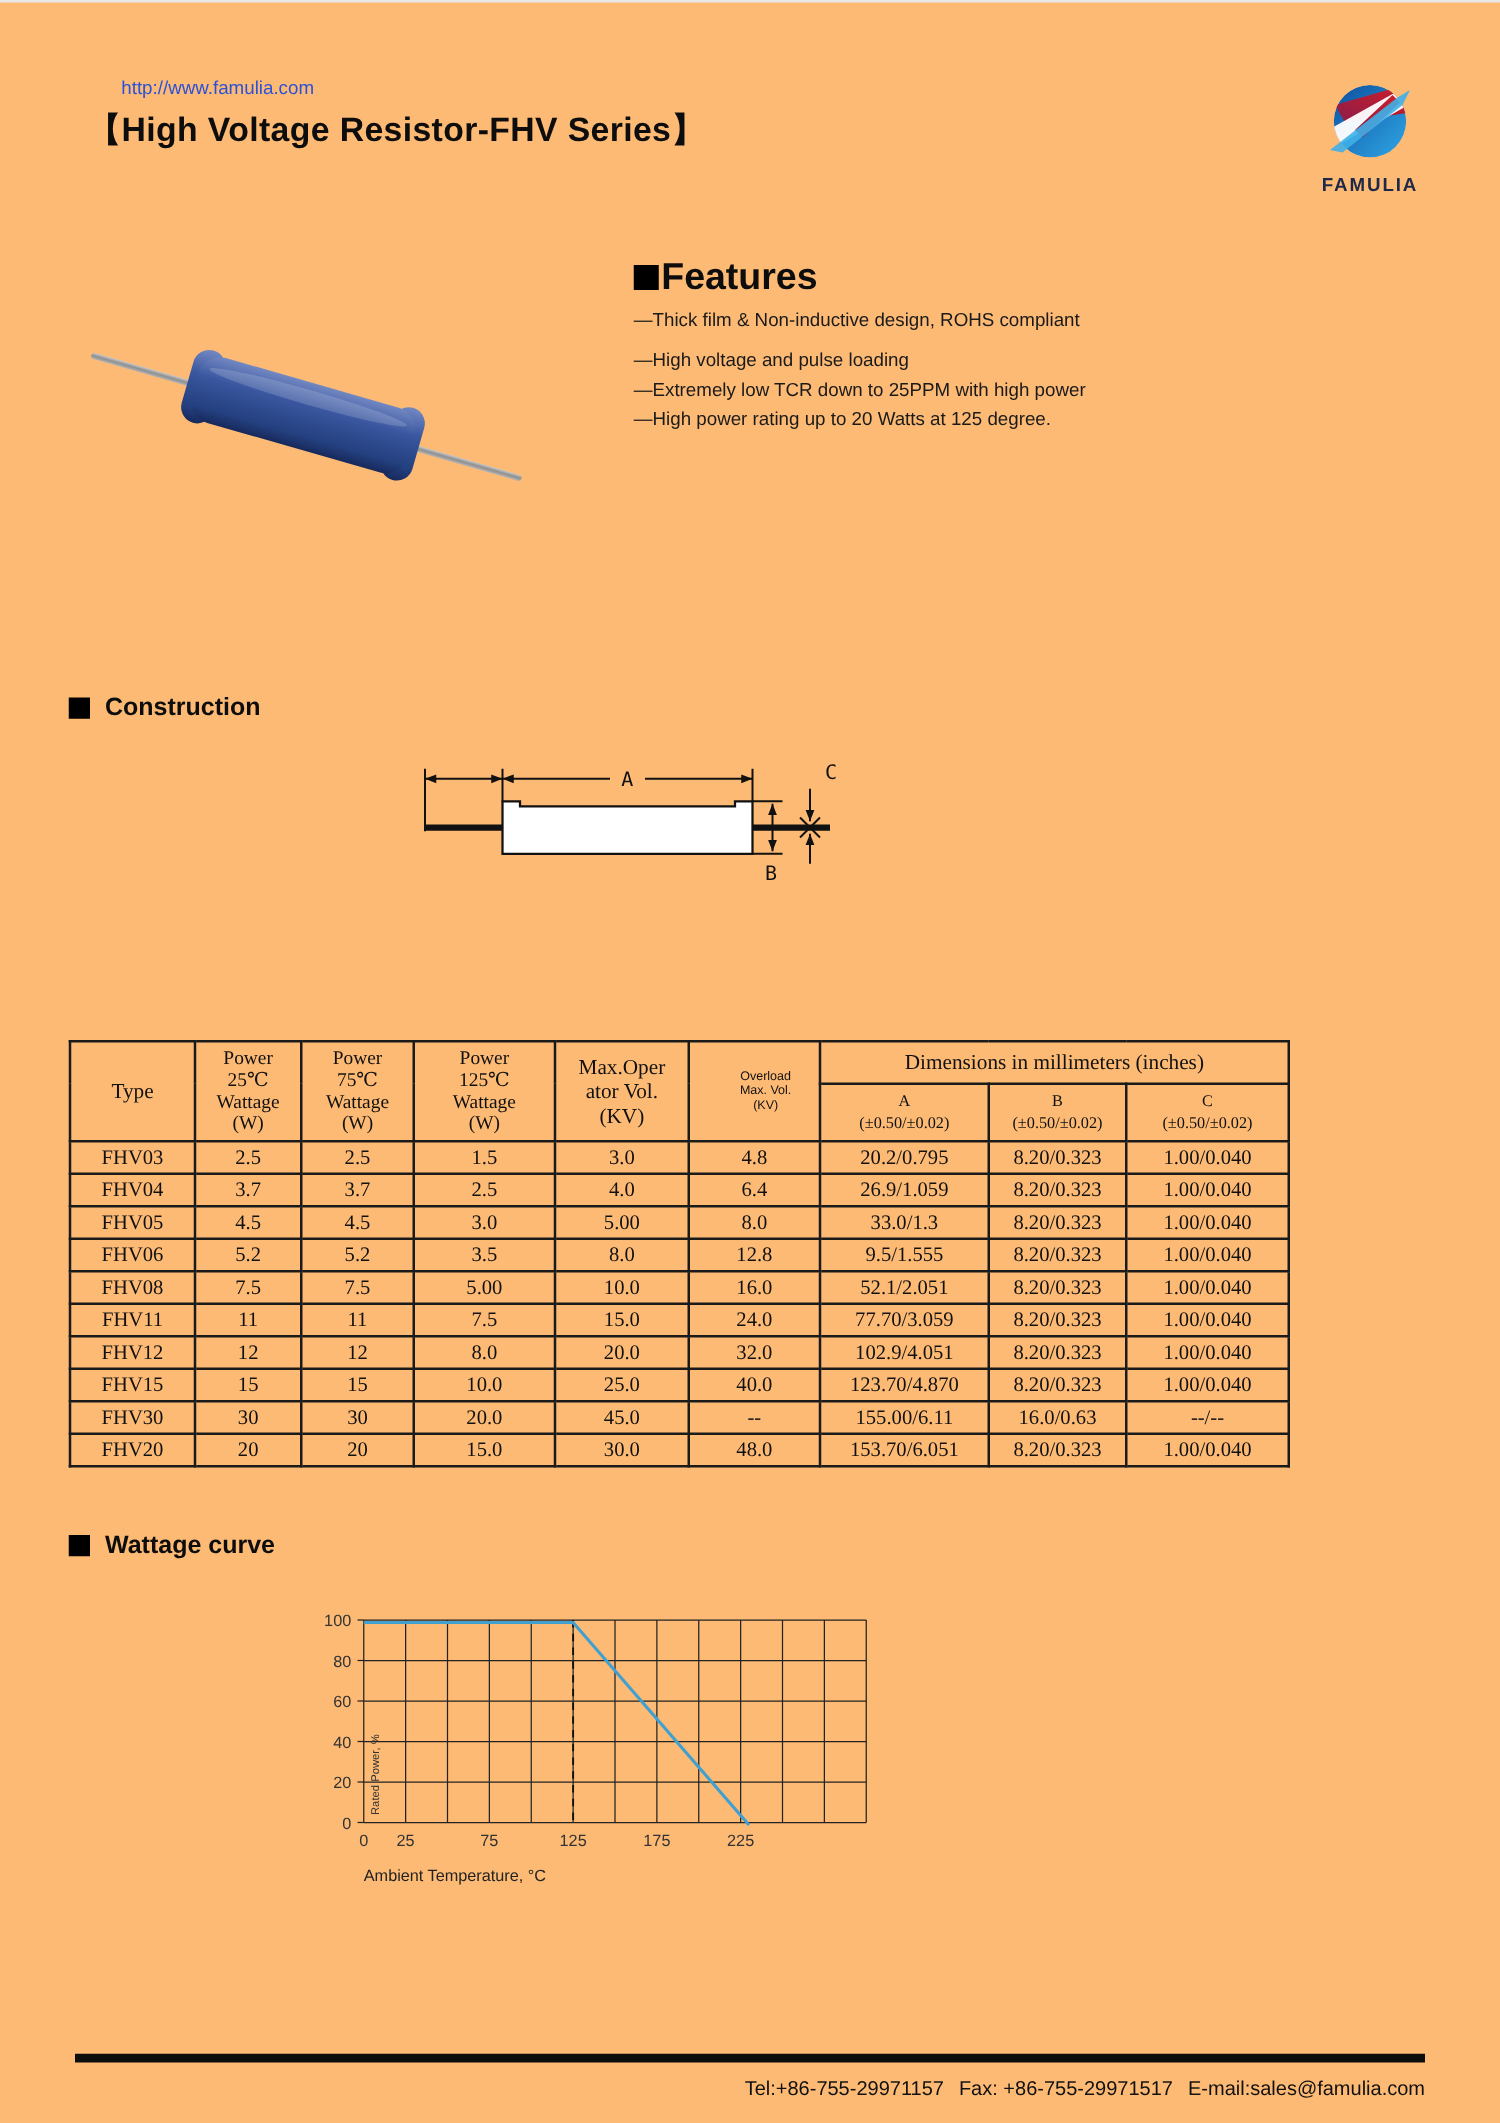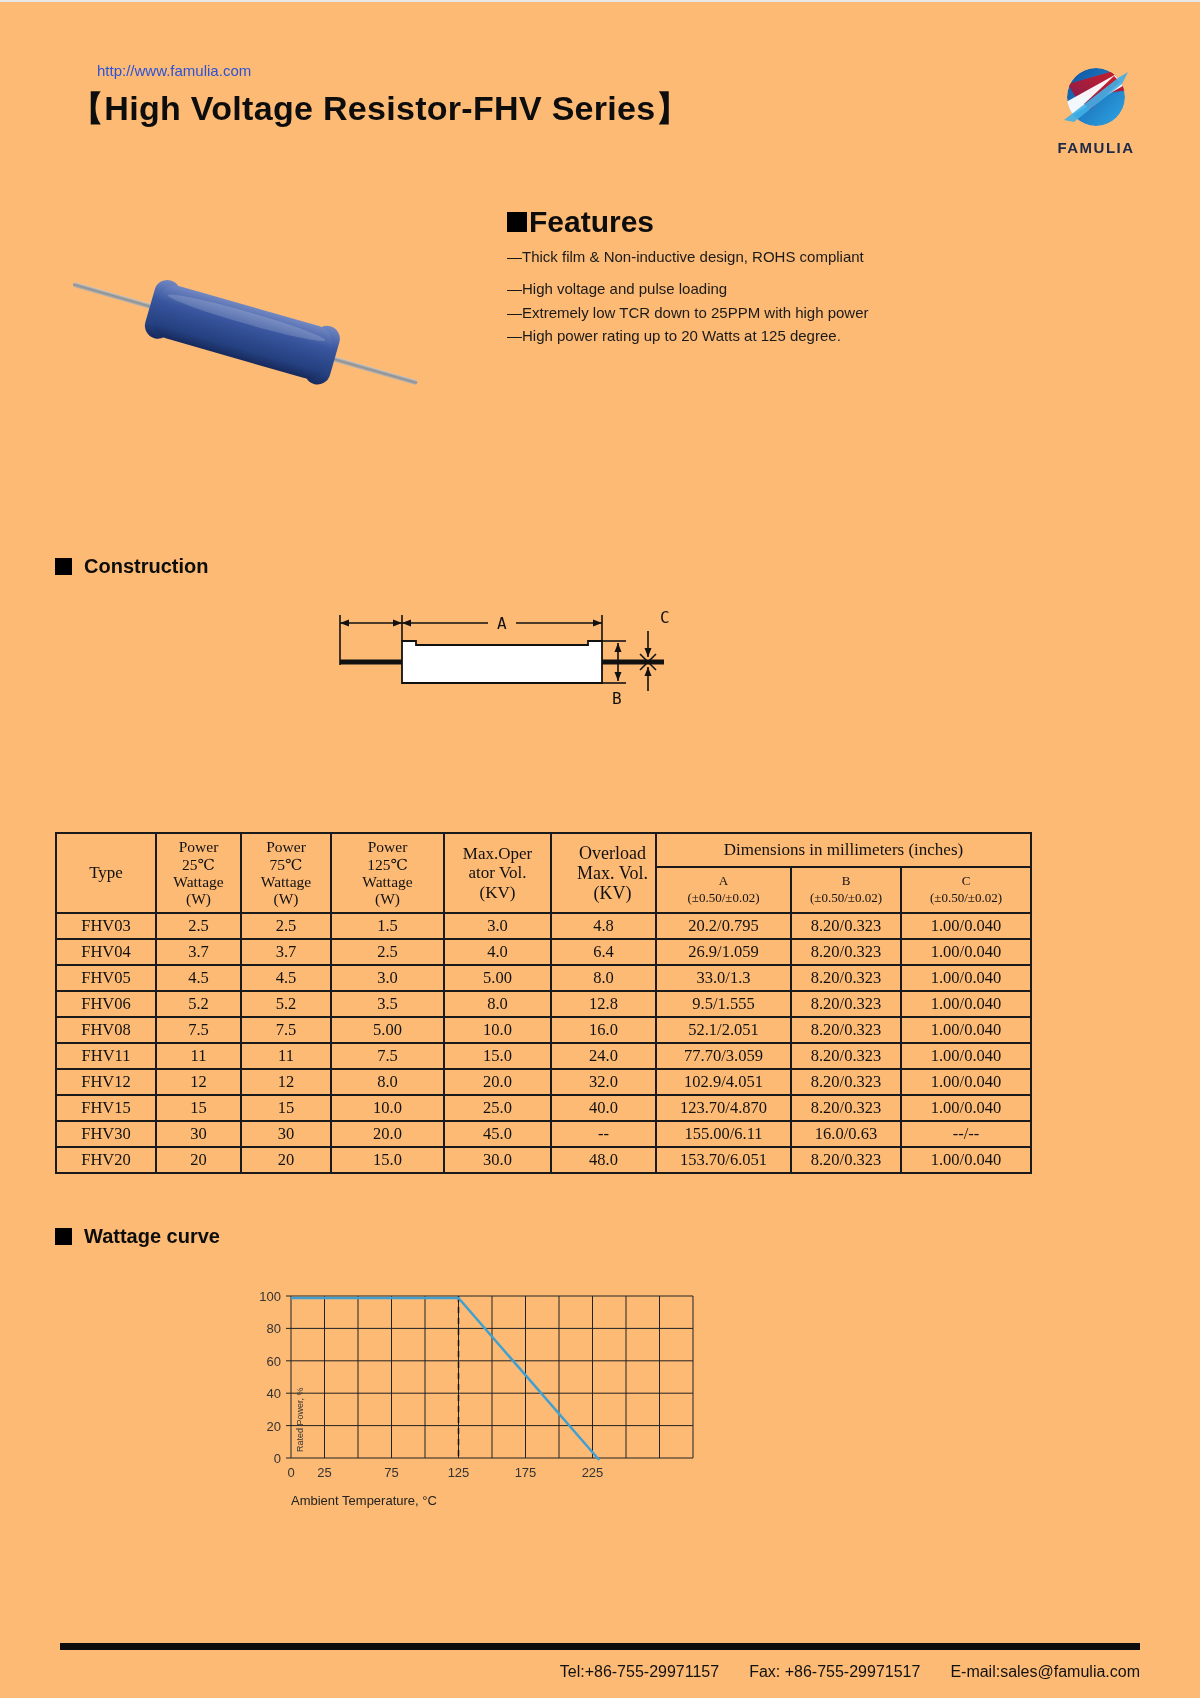--- a/index.html
+++ b/index.html
@@ -2,21 +2,21 @@
 <html><head>
 <meta charset="utf-8">
 <style>
   html,body{margin:0;padding:0;background:#e8e8e8;}
   .page{position:relative;width:1200px;height:1698px;background:#fdba74;margin:2px auto;
         font-family:"Liberation Sans","DejaVu Sans",sans-serif;color:#111;overflow:hidden;}
   .abs{position:absolute;}
 
   
   .url{left:97px;top:60px;font-size:15px;color:#2a52d8;text-decoration:none;}
-  .title{left:70px;top:84px;font-size:34px;font-weight:bold;color:#0d0d0d;letter-spacing:.3px;}
+  .title{left:70px;top:84px;font-size:27px;font-weight:bold;color:#0d0d0d;letter-spacing:.3px;}
   .logo{left:1040px;top:62px;width:112px;text-align:center;}
   .logo .brand{font-size:15px;font-weight:bold;letter-spacing:1.5px;color:#1e2947;margin-top:3px;}
 
   
   .sec h2{display:flex;align-items:center;margin:0 0 9px 0;font-size:30px;font-weight:bold;color:#0d0d0d;}
   .sec .sq{width:20px;height:20px;background:#000;display:inline-block;margin-right:2px;flex:0 0 auto;}
   .sec .item{margin:0 0 5px 0;font-size:15px;color:#1a1a1a;line-height:1.25;}
   .features{left:507px;top:203px;width:450px;}
   .features .item:nth-child(3){margin-top:13px;}
   .applications{left:507px;top:356px;width:450px;}
@@ -28,37 +28,37 @@
 
   
   .table-wrap{left:55px;top:830px;}
   table.spec{border-collapse:collapse;table-layout:fixed;width:975px;
              font-family:"Liberation Serif","DejaVu Serif",serif;}
   table.spec th,table.spec td{border:2px solid #1a1a1a;text-align:center;vertical-align:middle;
              padding:0 2px;white-space:pre-line;}
   table.spec th{font-weight:normal;font-size:15.5px;line-height:1.12;}
   table.spec th.dims{font-size:17px;height:32px;}
   table.spec th.sub{font-size:13px;line-height:1.3;height:44px;}
-  table.spec th.mono{font-family:Liberation Serif, serif;font-size:18px;padding-left:20px;}
+  table.spec th.mono{font-family:Liberation Sans, sans-serif;font-size:10px;padding-left:20px;}
   table.spec td{font-size:16.5px;height:24px;}
 
   
   .chart-wrap{left:228px;top:1282px;}
   .chart-wrap text{font-family:"Liberation Sans","DejaVu Sans",sans-serif;}
   .chart-wrap .tick{font-size:13px;fill:#333;}
   .chart-wrap .axis-label{font-size:13px;fill:#222;}
   .chart-wrap .ylabel{font-size:9px;fill:#333;}
 
   
   .diagram{left:330px;top:605px;}
   .photo{left:50px;top:255px;}
 
   
   .footer-bar{left:60px;top:1641px;width:1080px;height:7px;background:#0d0d0d;}
-  .footer-text{right:60px;top:1661px;font-size:16px;display:flex;gap:30px;color:#111;}
+  .footer-text{right:60px;top:1661px;font-size:16px;display:flex;gap:12px;color:#111;}
 </style>
 </head>
 <body>
 
 <div class="page">
 
   <a class="abs url" href="#">http://www.famulia.com</a>
   <div class="abs title">【High Voltage Resistor-FHV Series】</div>
 
   <div class="abs logo">

